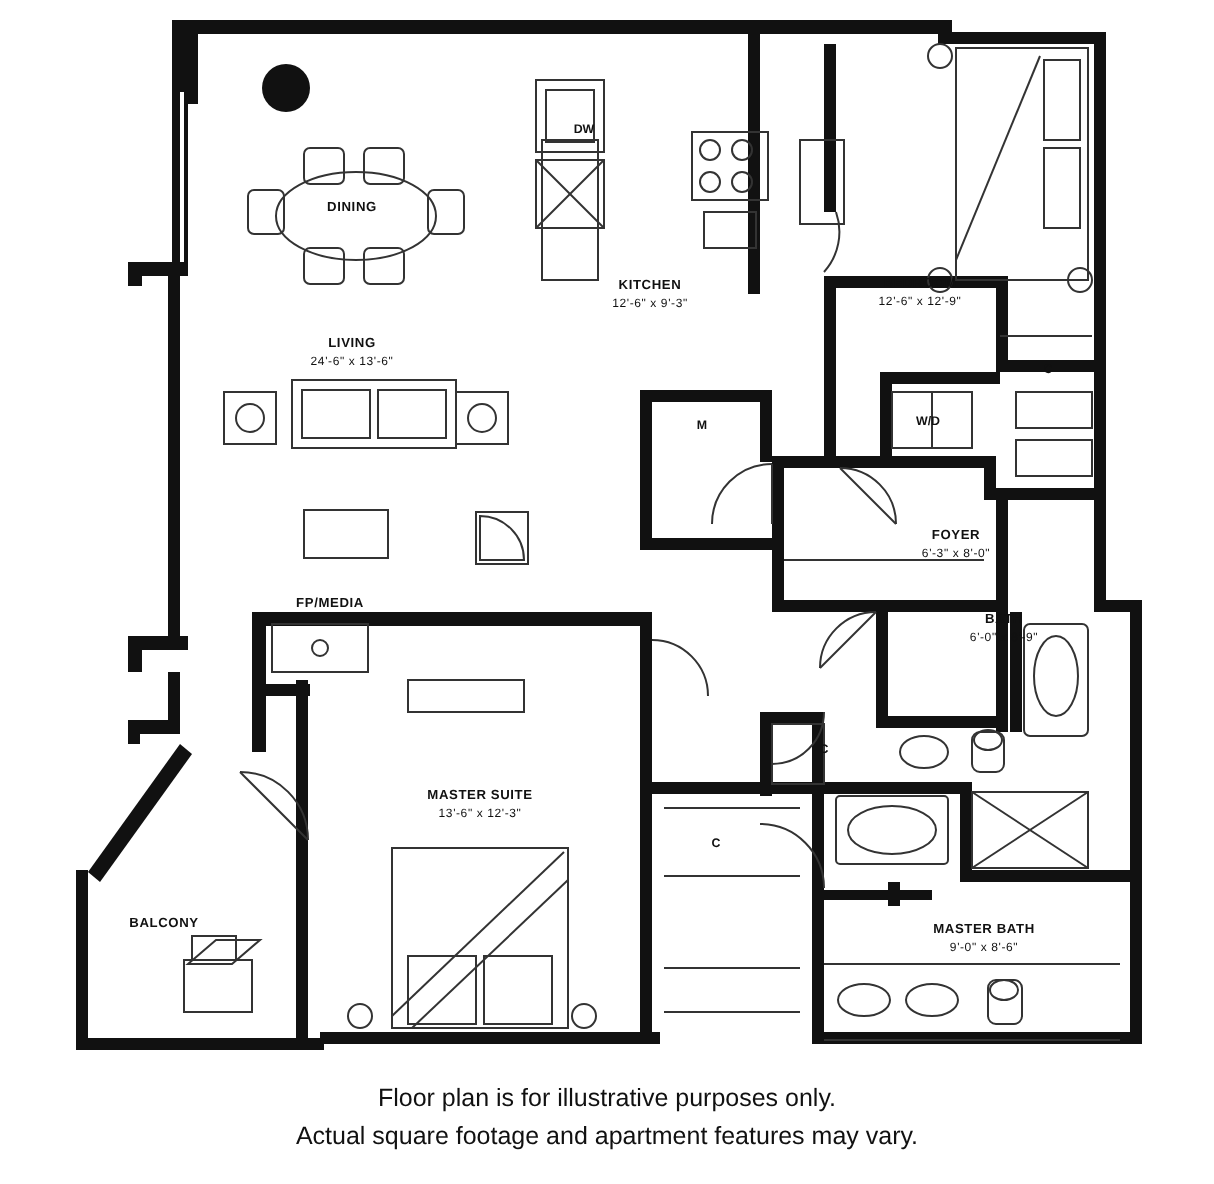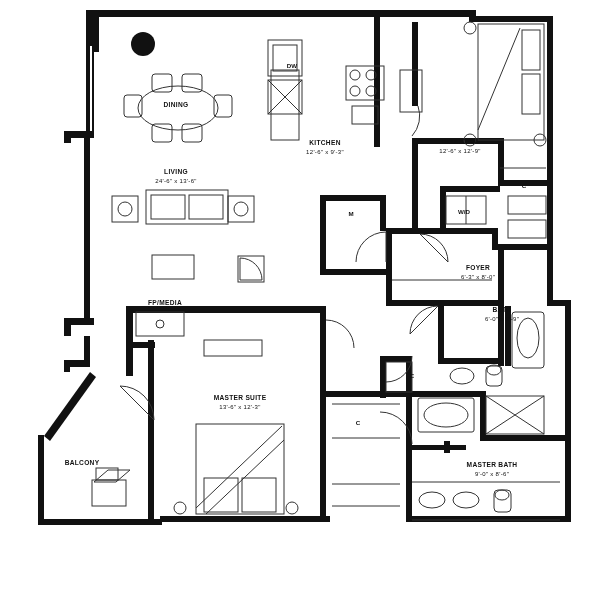--- a/index.html
+++ b/index.html
@@ -317,15 +317,17 @@
   </div>
 
   <div class="tag" style="left:292px; top:65px;">DW</div>
   <div class="tag" style="left:351px; top:213px;">M</div>
   <div class="tag" style="left:464px; top:211px;">W/D</div>
   <div class="tag" style="left:524px; top:185px;">C</div>
   <div class="tag" style="left:412px; top:375px;">C</div>
   <div class="tag" style="left:358px; top:422px;">C</div>
 
   <div class="disclaimer">
+    <div>Floor plan is for illustrative purposes only.</div>
+    <div>Actual square footage and apartment features may vary.</div>
   </div>
 
 </div>
 
 </body></html>

